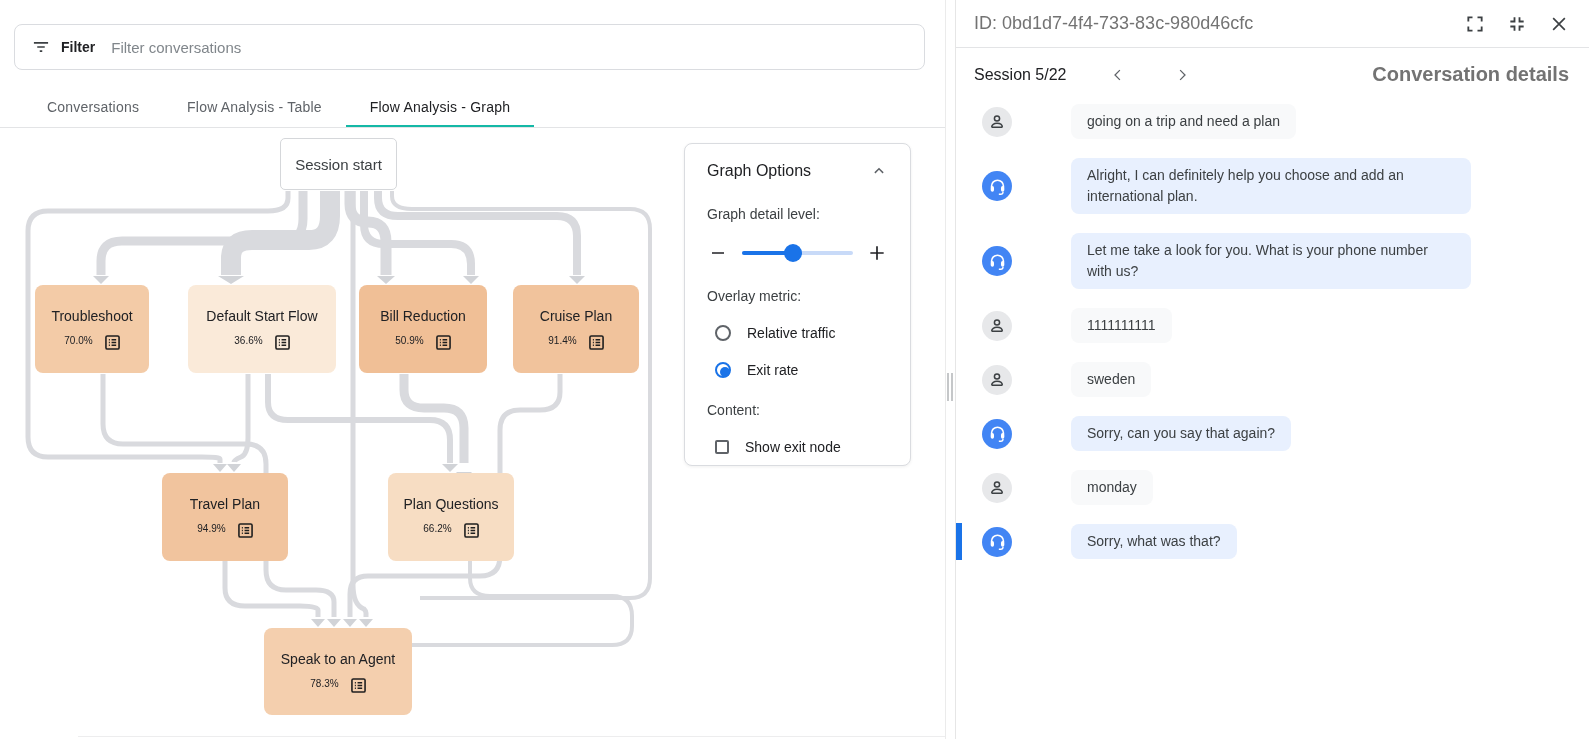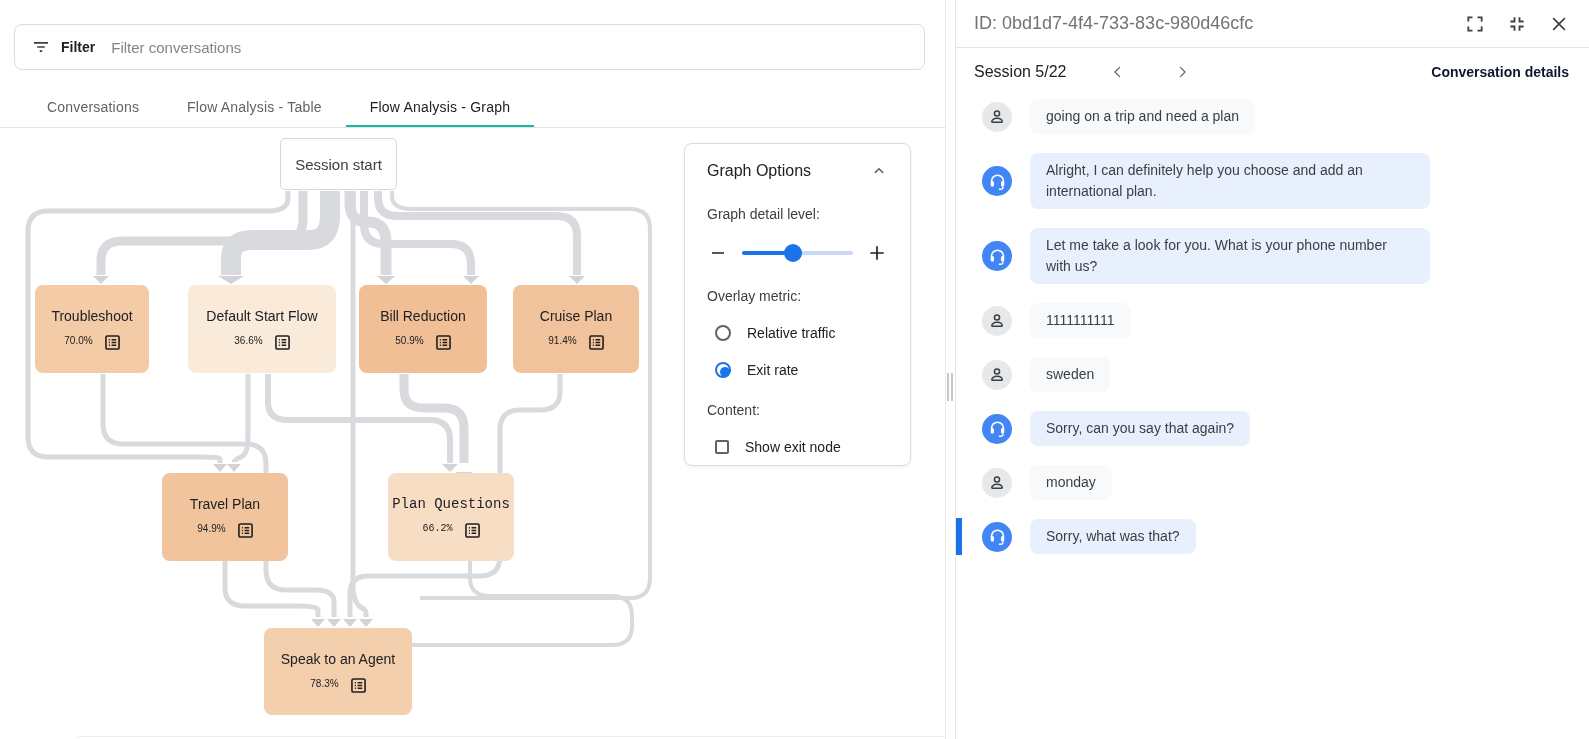--- a/index.html
+++ b/index.html
@@ -34,21 +34,21 @@
   .gnode .pct svg { display:block; }
   .start-node { position:absolute; left:280px; top:10px; width:117px; height:52px;
     background:#fff; border:1px solid #d5d7da; border-radius:5px; display:flex;
     align-items:center; justify-content:center; font-size:15px; color:#3c4043; z-index:2; }
 
   .n-troubleshoot   { left:35px;  top:157px; width:114px; height:88px; }
   .n-default        { left:188px; top:157px; width:148px; height:88px; }
   .n-bill           { left:359px; top:157px; width:128px; height:88px; }
   .n-cruise         { left:513px; top:157px; width:126px; height:88px; }
   .n-travel         { left:162px; top:345px; width:126px; height:88px; }
-  .n-planq          { left:388px; top:345px; width:126px; height:88px;font-family:Liberation Mono, monospace; }
+  .n-planq          { left:388px; top:345px; width:126px; height:88px; }
   .n-speak          { left:264px; top:500px; width:148px; height:87px; }
 
   .graph-bottom-line { position:absolute; left:78px; top:736px; width:867px; height:1px;
     background:#ededee; }
 
   
   .options-card { position:absolute; left:684px; top:143px; width:227px; height:323px;
     background:#fff; border:1px solid #dadce0; border-radius:8px;
     box-shadow:0 1px 3px rgba(60,64,67,.08); padding:18px 22px; z-index:5; }
   .options-head { display:flex; align-items:center; justify-content:space-between; }
@@ -84,25 +84,25 @@
   .rp-header { display:flex; align-items:center; height:48px; padding:0 20px 0 18px;
     border-bottom:1px solid #e3e4e6; }
   .rp-title { font-size:18px; color:#737373; }
   .rp-icons { margin-left:auto; display:flex; align-items:center; gap:22px; }
   .rp-icons span { width:20px; height:20px; cursor:pointer; display:block; }
 
   .session-row { display:flex; align-items:center; padding:15px 20px 12px 18px; }
   .session-label { font-size:16px; color:#202124; }
   .sess-nav { width:18px; height:18px; cursor:pointer; }
   .nav-prev { margin-left:42px; } .nav-next { margin-left:46px; }
-  .conv-link { margin-left:auto; font-size:14px; font-weight:700; color:#0f172a;
+  .conv-link { margin-left:auto; font-size:20px; font-weight:700; color:#737373;
     cursor:pointer; text-decoration:none; }
 
   .messages { padding:6px 20px 0 26px; }
-  .msg-row { display:flex; align-items:center; margin-bottom:19px; position:relative; }
+  .msg-row { display:flex; align-items:center; margin-bottom:19px; position:relative;gap:41px; }
   .avatar { width:30px; height:30px; border-radius:50%; flex:none; display:flex;
     align-items:center; justify-content:center; }
   .avatar.user { background:#e7e8ea; }
   .avatar.agent { background:#4285f4; }
   .bubble { margin-left:18px; border-radius:8px; padding:7px 16px; font-size:14px;
     line-height:21px; color:#3c4043; max-width:400px; }
   .bubble.user { background:#f8f9fa; }
   .bubble.agent { background:#e8f0fe; }
   .sel-bar { position:absolute; left:-26px; top:-1px; bottom:-1px; width:6px; background:#1a73e8; }
 </style>

